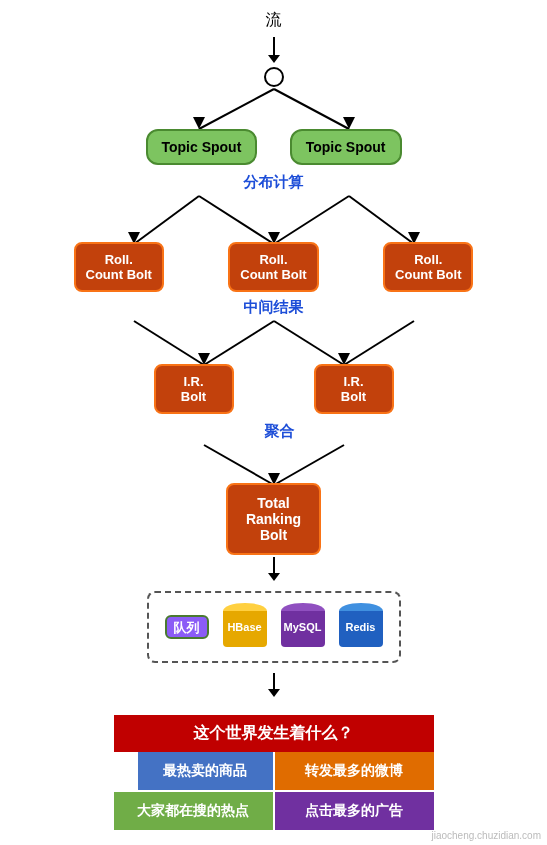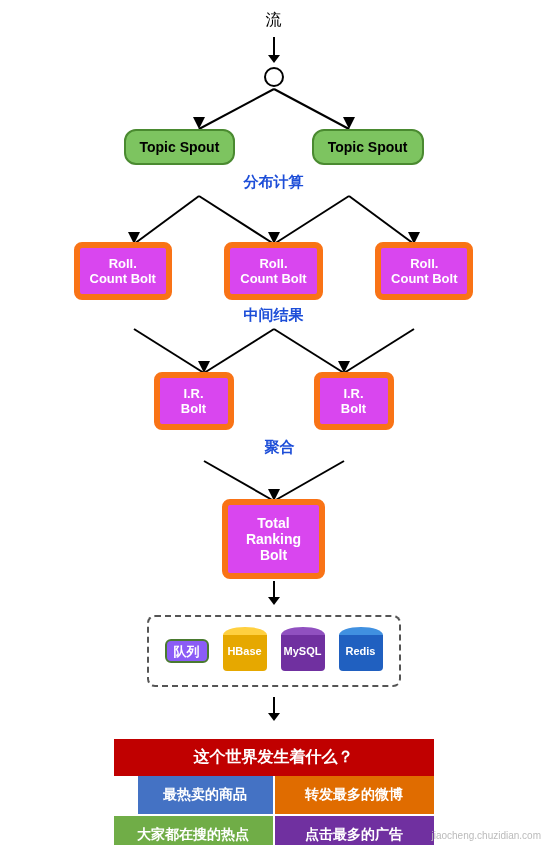--- a/index.html
+++ b/index.html
@@ -66,22 +66,22 @@
       border-radius: 12px;
       padding: 8px 14px;
       font-weight: bold;
       font-size: 14px;
       color: #000;
       text-align: center;
     }
 
     
     .bolt-node {
-      background: #d946ef;
-      border: 6px solid #f97316;
+      background: #c2410c;
+      border: 2px solid #f97316;
       border-radius: 8px;
       padding: 8px 10px;
       font-weight: bold;
       font-size: 13px;
       color: #fff;
       text-align: center;
       min-width: 80px;
     }
 
     
@@ -247,21 +247,21 @@
 
     <line x1="150" y1="0" x2="75" y2="40" stroke="#000" stroke-width="2"></line>
 
     <line x1="150" y1="0" x2="225" y2="40" stroke="#000" stroke-width="2"></line>
 
     <polygon points="75,40 69,28 81,28" fill="#000"></polygon>
 
     <polygon points="225,40 219,28 231,28" fill="#000"></polygon>
   </svg>
 
-  <div class="row" style="margin-top:0px; width:300px; justify-content:space-between;">
+  <div class="row" style="margin-top:0px; width:256px; justify-content:space-between;">
     <div class="spout-node">Topic Spout</div>
     <div class="spout-node">Topic Spout</div>
   </div>
 
   <div class="level-label" style="margin-top:8px;">分布计算</div>
 
   <svg width="420" height="60" style="overflow:visible; margin-bottom:-14px;">
 
     <line x1="135" y1="0" x2="70" y2="48" stroke="#000" stroke-width="2"></line>
     <polygon points="70,48 64,36 76,36" fill="#000"></polygon>

